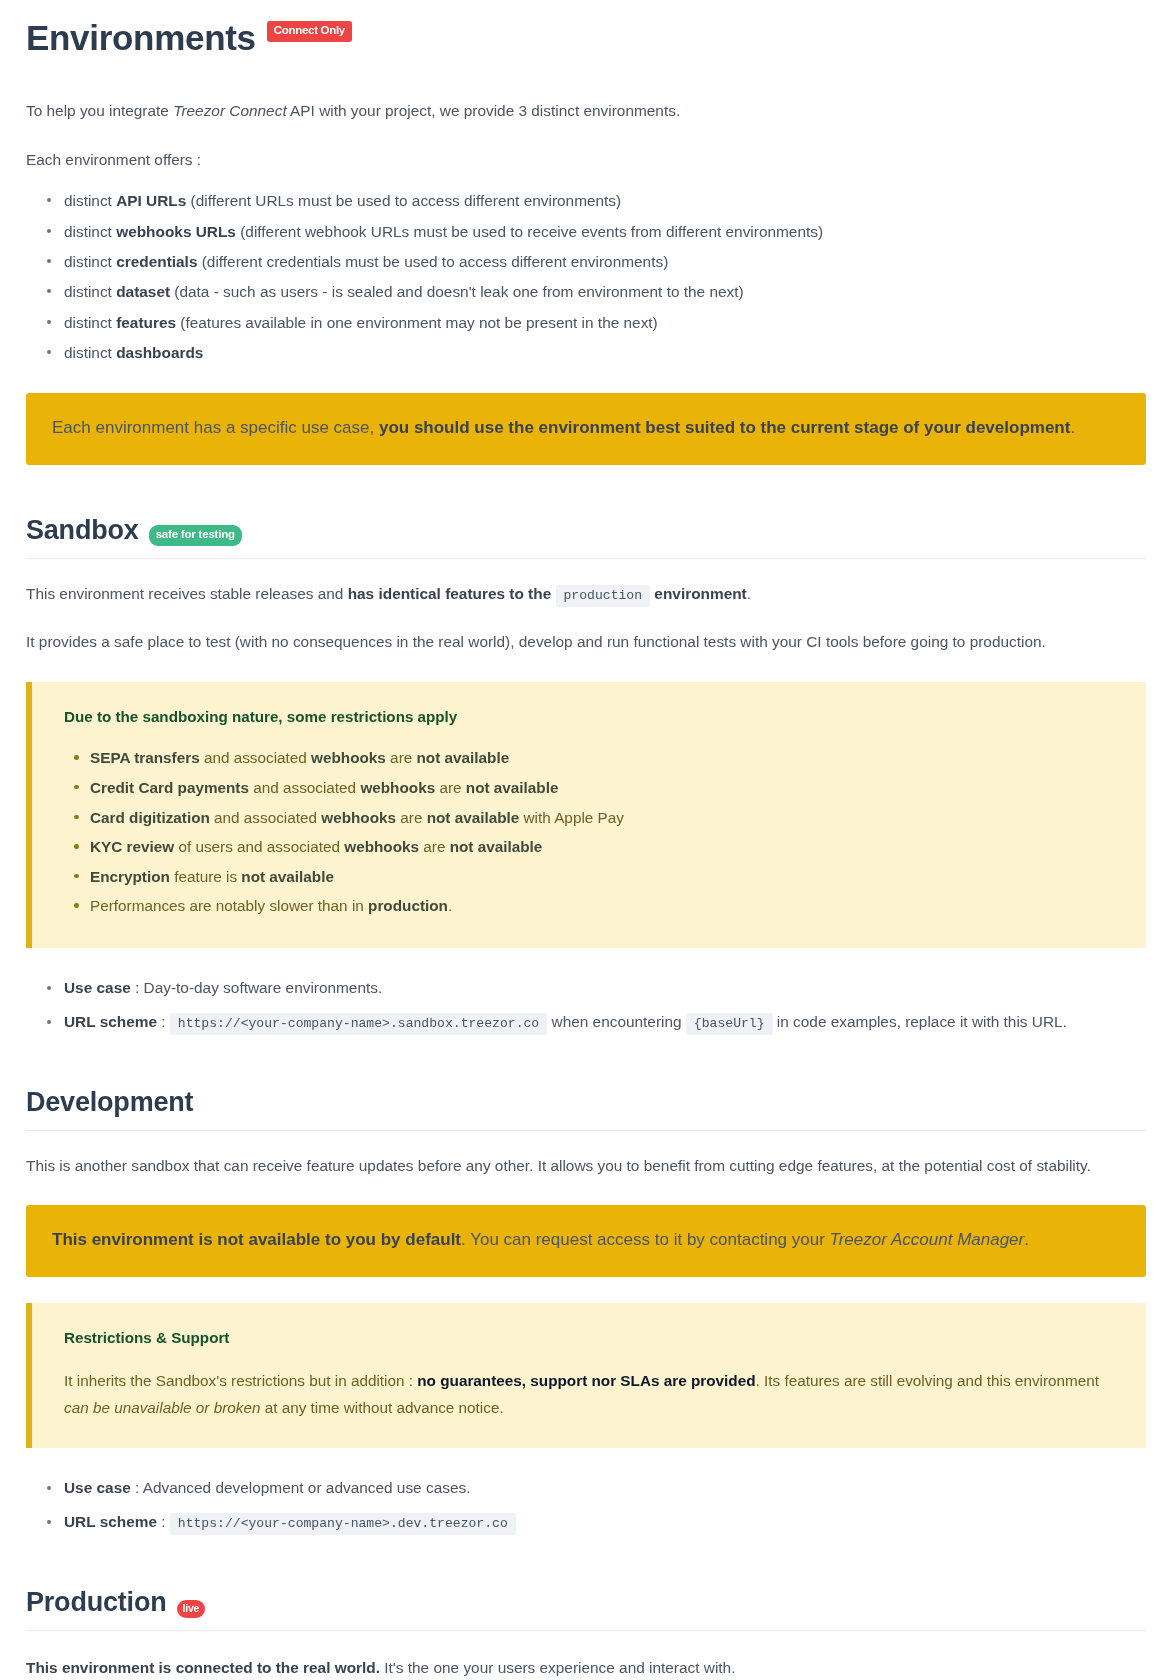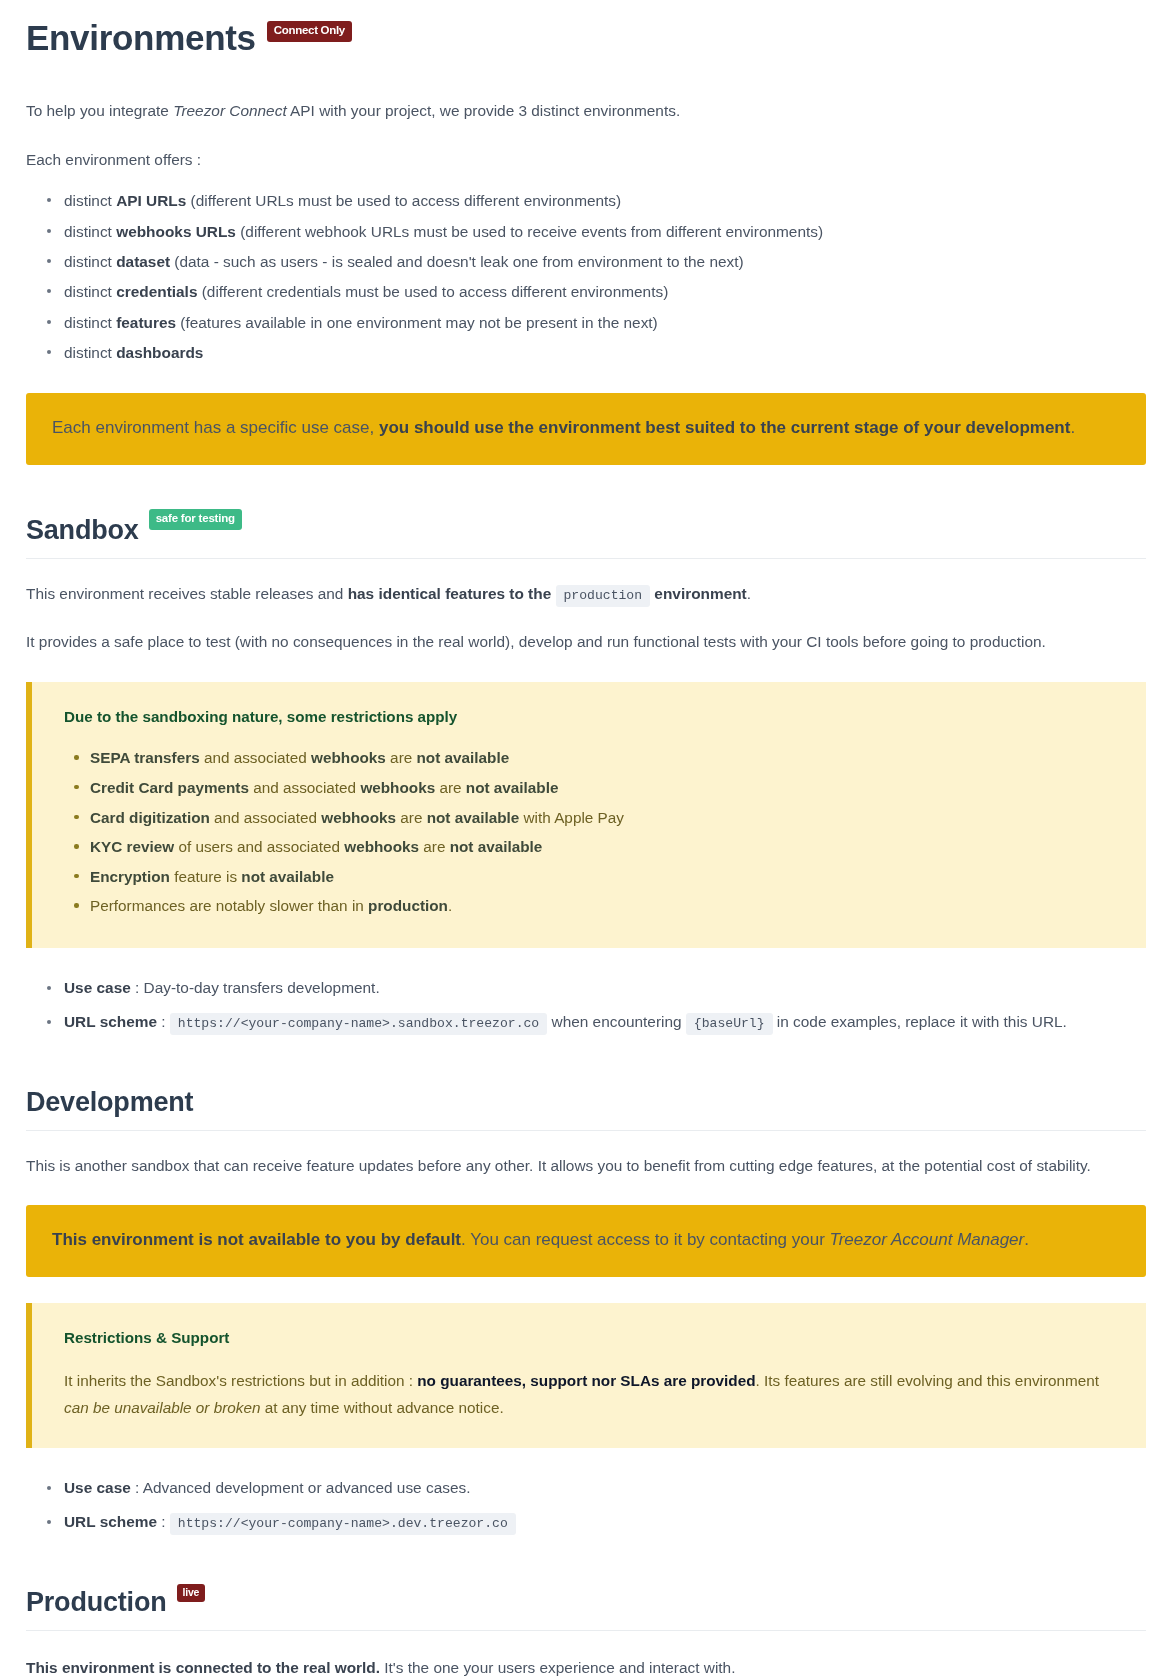--- a/index.html
+++ b/index.html
@@ -46,24 +46,24 @@
     display: inline-block;
     font-size: 11.5px;
     font-weight: 700;
     line-height: 1;
     padding: 4px 7px 5px 7px;
     border-radius: 3px;
     color: #ffffff;
     white-space: nowrap;
     position: relative;
   }
-  .badge-gold { background: #7f1d1d; }
+  .badge-gold { background: #ef4444; }
   .badge-green { background: #3dba87; }
   .badge-title-offset { top: 3px; }
-  .badge-h2-offset { bottom: 16px; }
+  .badge-h2-offset { bottom: 0; border-radius: 9px; }
   .badge-small {
     font-size: 10.5px;
     padding: 3px 6px 4px 6px;
   }
 
   
   p.body-text {
     font-size: 15.4px;
     line-height: 1.72;
     margin: 22px 0 0 0;
@@ -209,24 +209,24 @@
   <p class="body-text">Each environment offers :</p>
 
   <ul class="doc-list">
     <li>
       <span>distinct </span><strong>API URLs</strong><span> (different URLs must be used to access different environments)</span>
     </li>
     <li>
       <span>distinct </span><strong>webhooks URLs</strong><span> (different webhook URLs must be used to receive events from different environments)</span>
     </li>
     <li>
+      <span>distinct </span><strong>credentials</strong><span> (different credentials must be used to access different environments)</span>
+    </li>
+    <li>
       <span>distinct </span><strong>dataset</strong><span> (data - such as users - is sealed and doesn't leak one from environment to the next)</span>
-    </li>
-    <li>
-      <span>distinct </span><strong>credentials</strong><span> (different credentials must be used to access different environments)</span>
     </li>
     <li>
       <span>distinct </span><strong>features</strong><span> (features available in one environment may not be present in the next)</span>
     </li>
     <li>
       <span>distinct </span><strong>dashboards</strong><span></span>
     </li>
   </ul>
 
   <div class="callout-info">
@@ -265,21 +265,21 @@
         <strong>Encryption</strong><span> feature is </span><strong>not available</strong><span></span>
       </li>
       <li>
         <span>Performances are notably slower than in </span><strong>production</strong><span>.</span>
       </li>
     </ul>
   </div>
 
   <ul class="meta-list">
     <li>
-      <strong>Use case</strong><span> : Day-to-day transfers development.</span>
+      <strong>Use case</strong><span> : Day-to-day software environments.</span>
     </li>
     <li>
       <strong>URL scheme</strong><span> : </span><code class="chip">https://&lt;your-company-name&gt;.sandbox.treezor.co</code><span> when encountering </span><code class="chip">{baseUrl}</code><span> in code examples, replace it with this URL.</span>
     </li>
   </ul>
 
   <div class="sec-spacer-md"></div>
 
   <h2 class="section-title">
     <span>Development</span>

